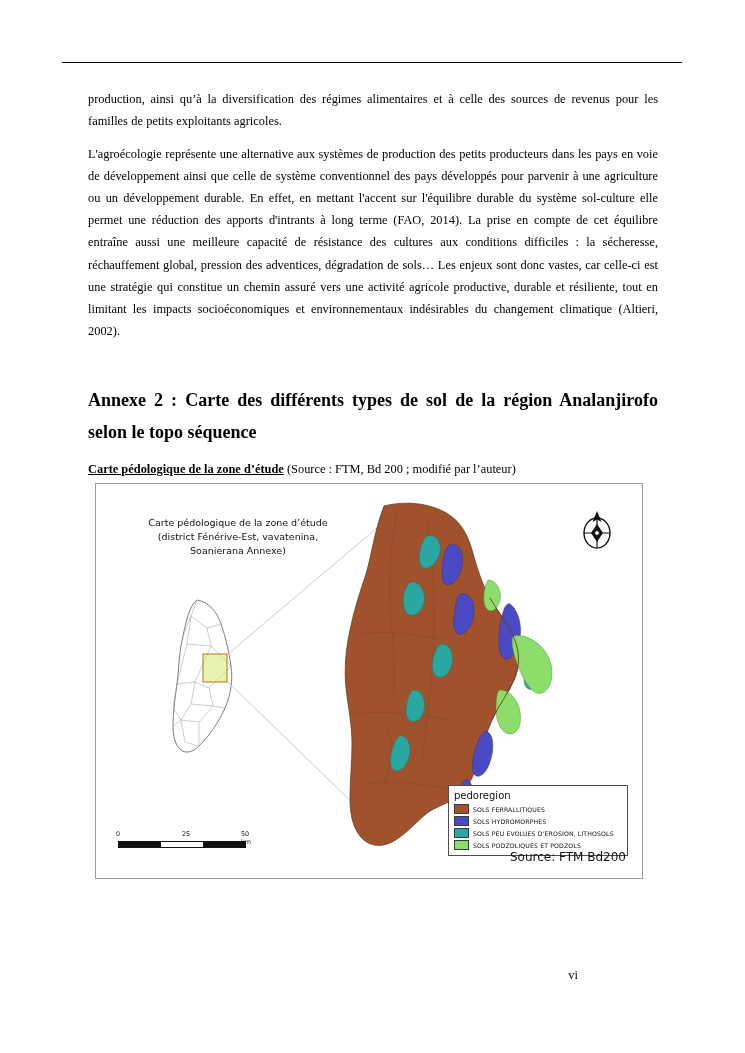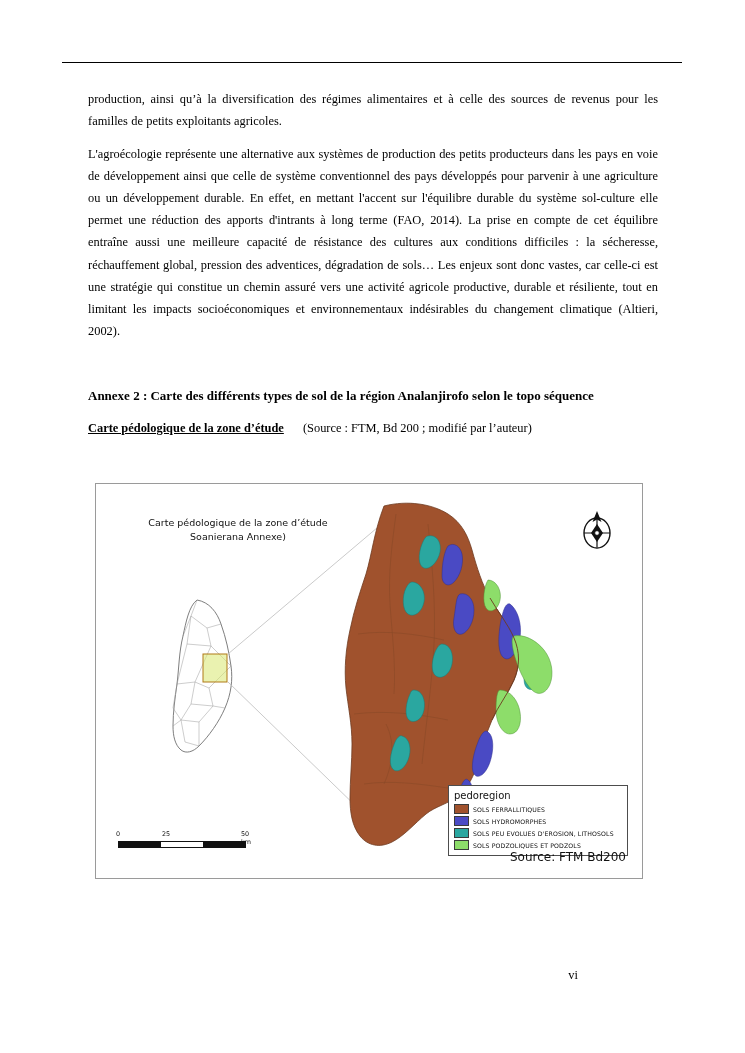--- a/index.html
+++ b/index.html
@@ -41,37 +41,36 @@
     font-size: 12.4px;
     line-height: 1.78;
     text-align: justify;
     text-justify: inter-word;
     word-spacing: 0.2px;
   }
   p.body-par:last-child { margin-bottom: 0; }
 
   .annex-heading {
     margin-top: 42px;
-    font-size: 13px;
+    font-size: 18px;
     font-weight: bold;
     line-height: 1.78;
     text-align: justify;
   }
   .caption-line {
     margin-top: 12px;
     font-size: 12.4px;
     line-height: 1.6;
   }
   .caption-line .underlined {
     font-weight: bold;
     text-decoration: underline;
   }
   .caption-line .src {
     font-weight: normal;
-    margin-left: 16px;
   }
 
   
   .figure {
     position: absolute;
     left: 95px;
     top: 483px;
     width: 546px;
     height: 394px;
     border: 1px solid #9a9a9a;
@@ -192,20 +191,21 @@
 
     <div class="caption-line">
       <span class="underlined">Carte pédologique de la zone d’étude</span><span class="src"> (Source : FTM, Bd 200 ; modifié par l’auteur)</span>
     </div>
   </div>
 
   <div class="figure">
 
     <div class="fig-title">
       <div>Carte pédologique de la zone d’étude</div>
+      <div>(district Fénérive-Est, vavatenina,</div>
       <div>Soanierana Annexe)</div>
     </div>
 
     <svg class="compass" viewBox="0 0 46 50">
       <ellipse cx="23" cy="27" rx="13" ry="15" fill="none" stroke="#111" stroke-width="1.4"></ellipse>
       <path d="M23 5 L27.5 16 L23 13.5 L18.5 16 Z" fill="#111"></path>
       <path d="M23 13 L23 41" stroke="#111" stroke-width="1.2"></path>
       <path d="M10 27 L36 27" stroke="#111" stroke-width="1"></path>
       <path d="M23 18 L29 27 L23 36 L17 27 Z" fill="#111"></path>
       <circle cx="23" cy="27" r="2.3" fill="#fff" stroke="#111" stroke-width="0.8"></circle>
@@ -288,21 +288,21 @@
       <div class="legend-row">
         <span class="swatch" style="background:#8ddd6a"></span>
         <span class="legend-label">SOLS PODZOLIQUES ET PODZOLS</span>
       </div>
     </div>
 
     <div class="source-note">Source: FTM Bd200</div>
 
     <div class="scalebar">
       <span class="tick" style="left:0px;">0</span>
-      <span class="tick" style="left:48px;">25</span>
+      <span class="tick" style="left:68px;">25</span>
       <span class="tick" style="left:128px;">50 km</span>
       <span class="bar"></span>
     </div>
 
   </div>
 
   <div class="page-number">vi</div>
 
 </div>
 

